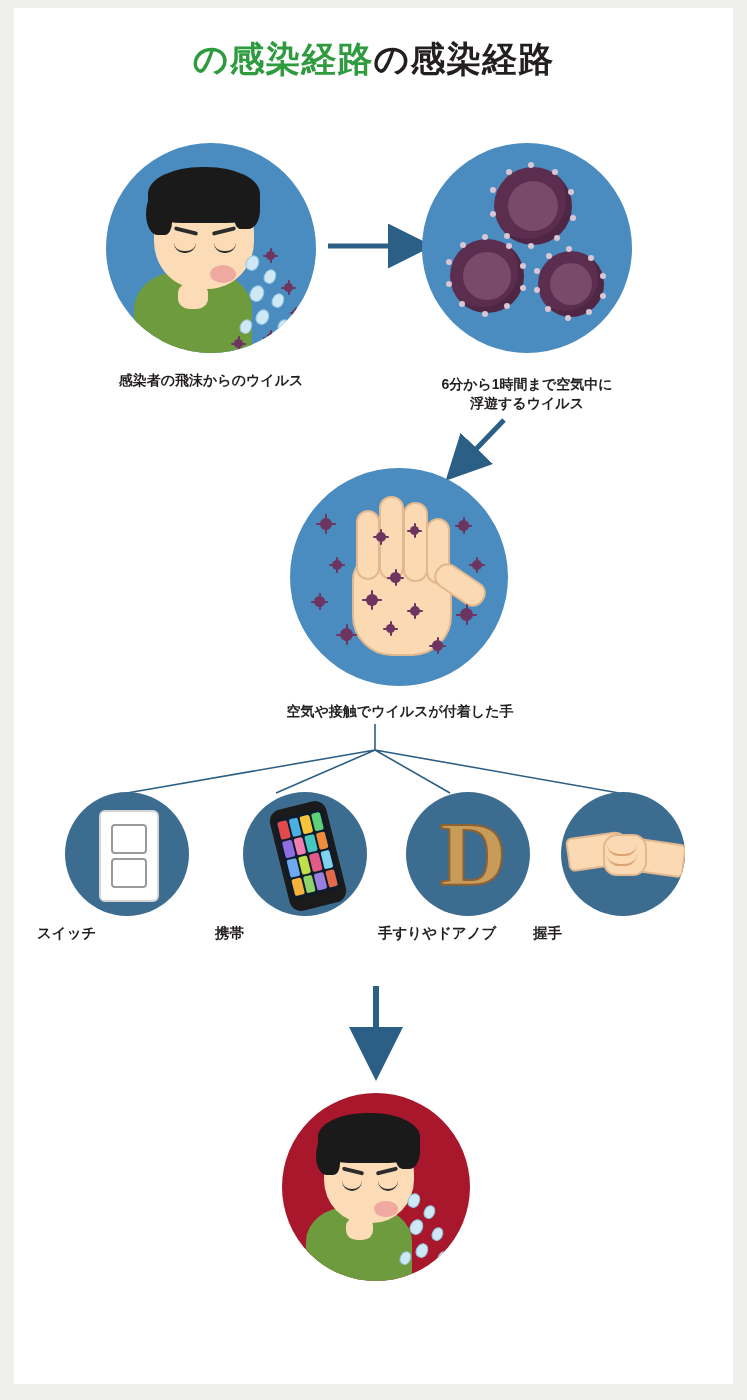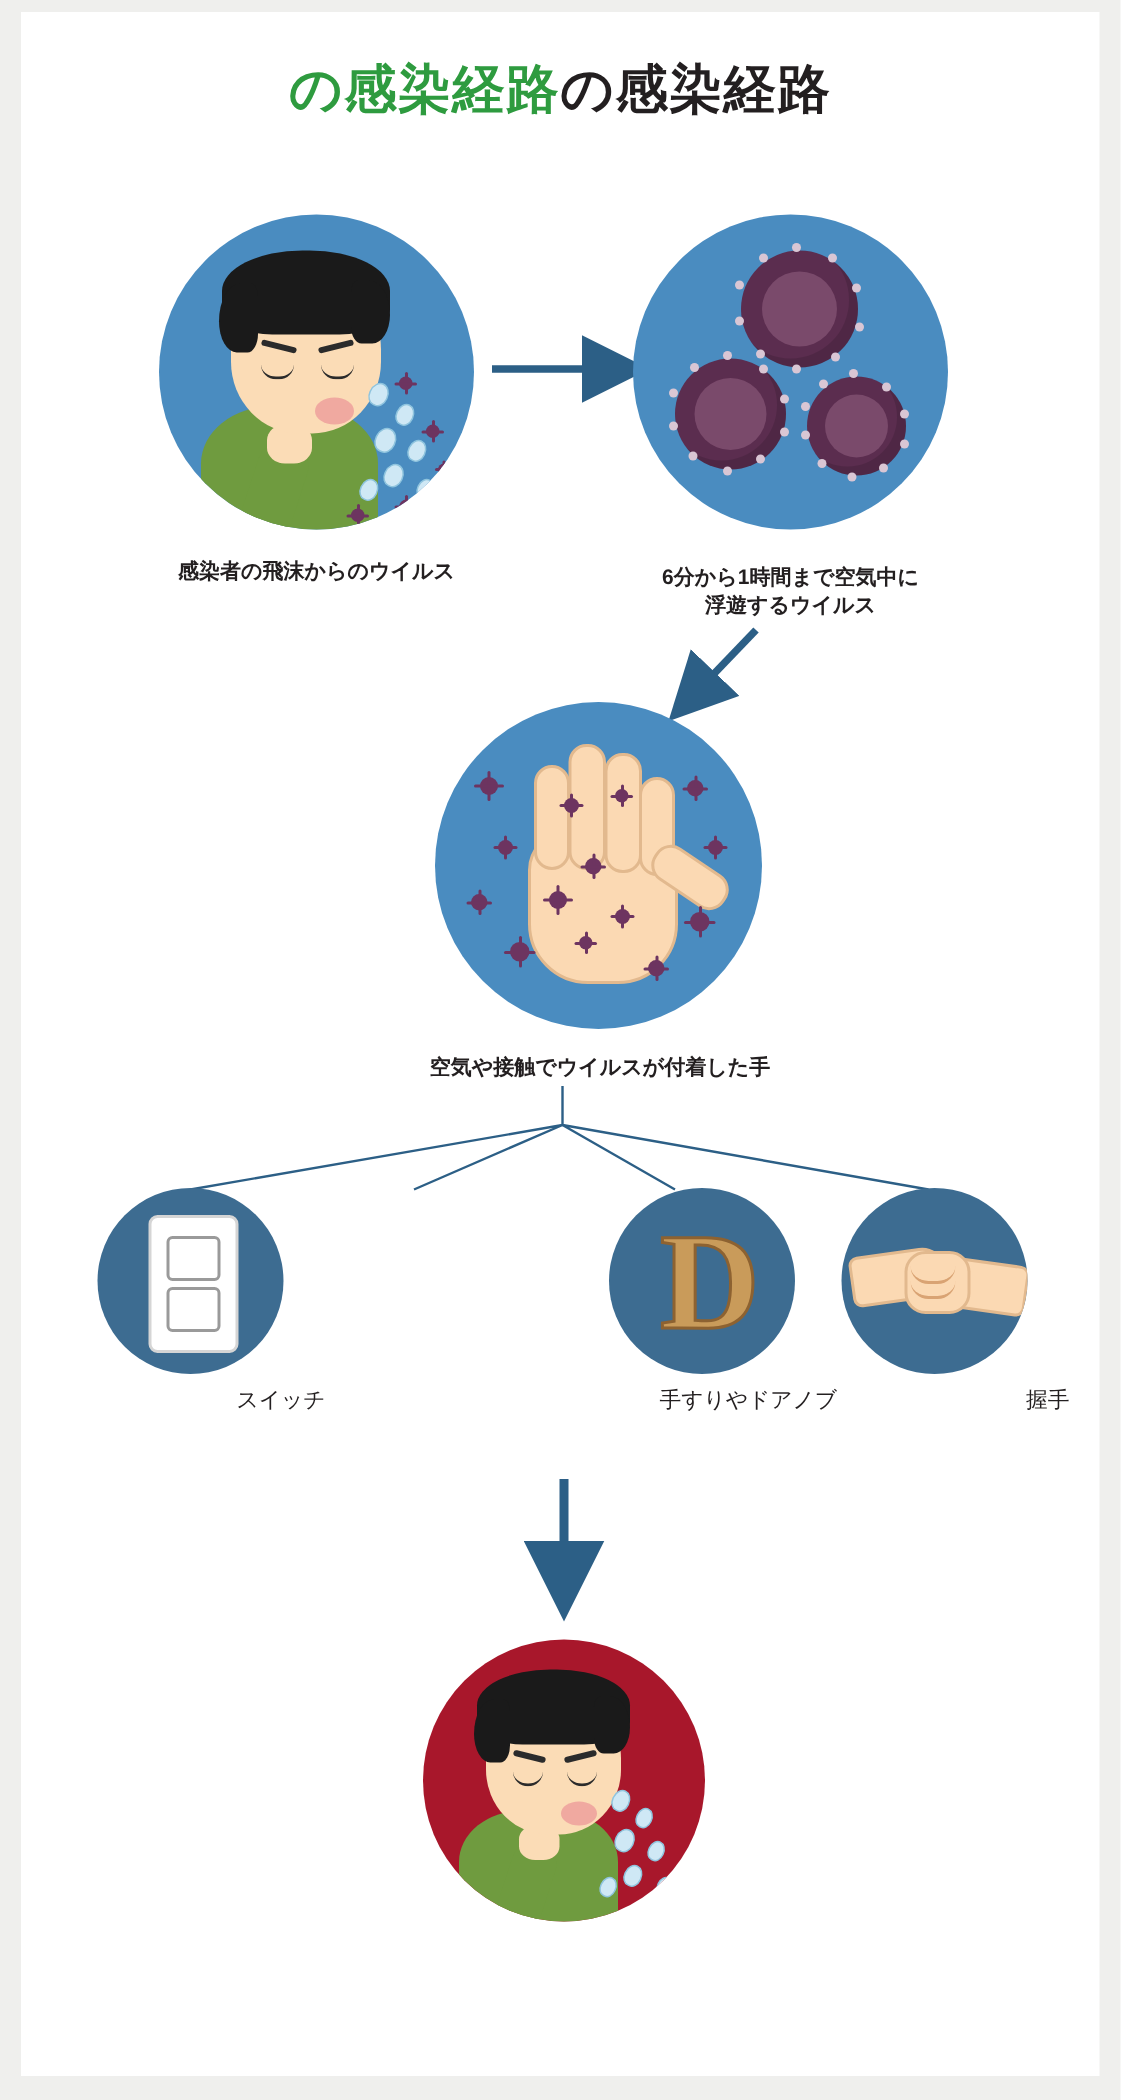--- a/index.html
+++ b/index.html
@@ -85,21 +85,21 @@
     position:absolute;
     font-family:"Liberation Serif","DejaVu Serif",serif;
     color:#c99b5a;
     font-weight:bold;
     -webkit-text-stroke:2px #8d6231;
   }
 
   
   .hs-arm{position:absolute;background:#fbd9b3;border:2px solid #e2b98e;}
 
-  .label{position:absolute;text-align:right;font-size:14.5px;font-weight:normal;color:#231f20;width:180px;}
+  .label{position:absolute;text-align:left;font-size:14.5px;font-weight:bold;color:#231f20;width:180px;}
 </style>
 </head>
 <body>
 
 <div class="page">
 
   <div class="title">
     <span class="green">の感染経路</span><span>の感染経路</span>
   </div>
 
@@ -243,20 +243,45 @@
 
   <div class="node" style="left:51px;top:784px;">
     <div class="circle steel" style="width:124px;height:124px;">
       <div class="sw-plate" style="left:34px;top:18px;width:56px;height:88px;"></div>
       <div class="sw-btn" style="left:46px;top:32px;width:32px;height:26px;"></div>
       <div class="sw-btn" style="left:46px;top:66px;width:32px;height:26px;"></div>
     </div>
     <div class="label" style="left:-28px;top:132px;">スイッチ</div>
   </div>
 
+  <div class="node" style="left:229px;top:784px;">
+    <div class="circle steel" style="width:124px;height:124px;">
+      <div class="phone" style="left:36px;top:12px;width:58px;height:104px;">
+        <div class="phone-screen" style="left:4px;top:9px;width:50px;height:82px;">
+          <i style="background:#e24a4a"></i>
+            <i style="background:#4ab0e2"></i>
+            <i style="background:#f3c53b"></i>
+            <i style="background:#5fd07a"></i>
+          <i style="background:#8e6ee0"></i>
+            <i style="background:#f07fb0"></i>
+            <i style="background:#46c7c0"></i>
+            <i style="background:#f08b3b"></i>
+          <i style="background:#6da9f0"></i>
+            <i style="background:#c0e04a"></i>
+            <i style="background:#e25a86"></i>
+            <i style="background:#7fd3ef"></i>
+          <i style="background:#f3b23b"></i>
+            <i style="background:#8fd46a"></i>
+            <i style="background:#9b7fe0"></i>
+            <i style="background:#e06a4a"></i>
+        </div>
+      </div>
+    </div>
+    <div class="label" style="left:-28px;top:132px;">携帯</div>
+  </div>
 
   <div class="node" style="left:392px;top:784px;">
     <div class="circle steel" style="width:124px;height:124px;">
       <div class="dletter" style="left:34px;top:14px;font-size:92px;line-height:96px;">D</div>
     </div>
     <div class="label" style="left:-28px;top:132px;">手すりやドアノブ</div>
   </div>
 
   <div class="node" style="left:547px;top:784px;">
     <div class="circle steel" style="width:124px;height:124px;">

